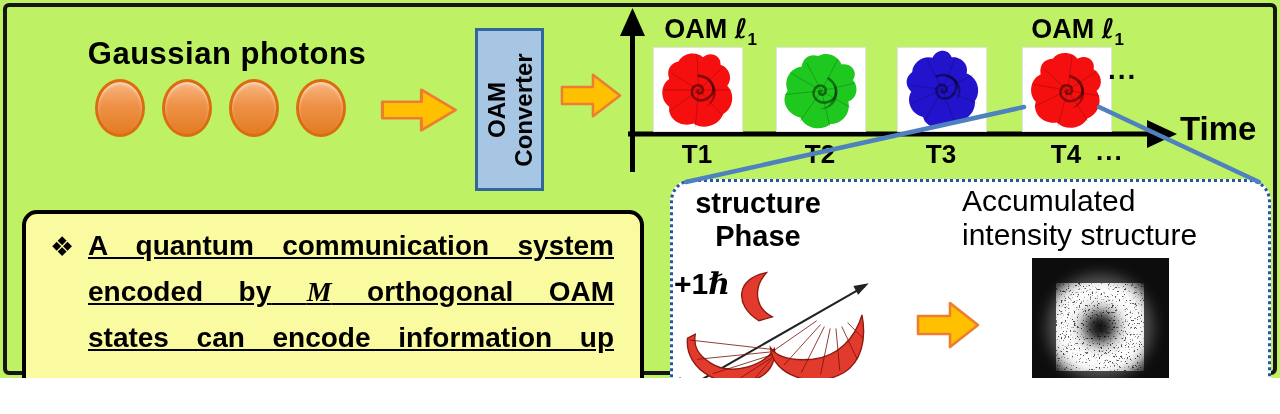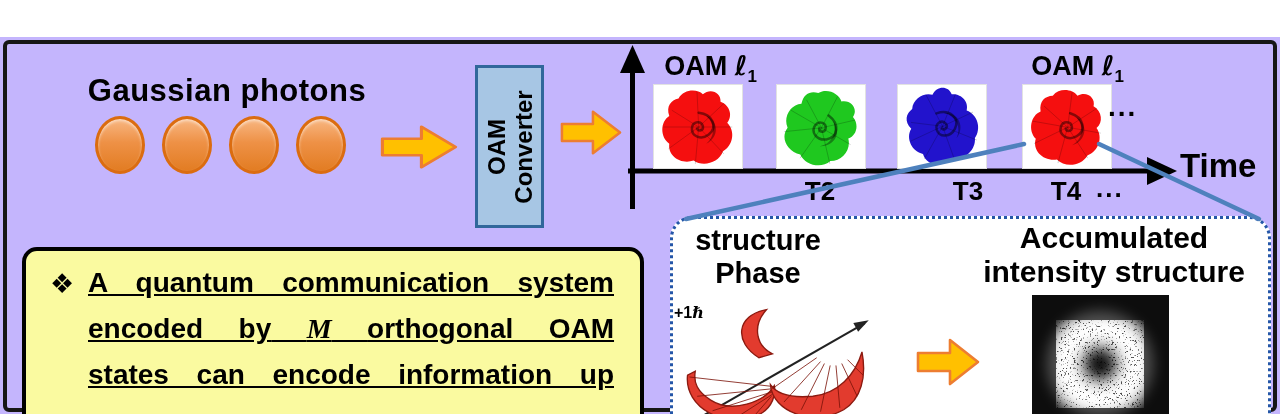--- a/index.html
+++ b/index.html
@@ -1,17 +1,17 @@
 <!DOCTYPE html>
 <html><head>
 <meta charset="utf-8">
 <style>
   html,body{margin:0;padding:0;background:#fff;}
-  .canvas{position:relative;width:1280px;height:378px;background:#c4b5fd;overflow:hidden;
-          font-family:"Liberation Sans","DejaVu Sans",sans-serif;color:#000;margin-top:37px;}
+  .canvas{position:relative;width:1280px;height:378px;background:#bef264;overflow:hidden;
+          font-family:"Liberation Sans","DejaVu Sans",sans-serif;color:#000;}
   .frame{position:absolute;left:3px;top:3px;right:3px;bottom:3px;border:4px solid #161616;border-radius:6px;}
   .abs{position:absolute;}
   
   .src-title{left:58px;top:36px;width:338px;text-align:center;font-size:31px;font-weight:bold;letter-spacing:.5px;}
   .photon{width:44px;height:52px;border-radius:50%;border:3px solid #DB6C10;
           background:linear-gradient(180deg,#F6B077 8%,#EE9146 45%,#E27C22 100%);box-shadow:inset 0 2px 3px rgba(255,255,255,.55);}
   
   .converter{left:475px;top:28px;width:63px;height:157px;background:#A7C6E4;border:3px solid #31679B;
              display:flex;align-items:center;justify-content:center;}
   .converter-text{transform:rotate(-90deg);transform-origin:center;white-space:nowrap;
@@ -29,24 +29,24 @@
   .note{left:22px;top:210px;width:614px;height:189px;background:#FAFAA0;border:4px solid #000;border-radius:15px;}
   .note-bullet{left:24px;top:17px;font-size:27px;font-weight:bold;}
   .note-line{left:62px;width:526px;font-size:28px;font-weight:bold;white-space:nowrap;text-decoration:underline;}
   .note-just{text-align:justify;text-align-last:justify;white-space:normal;}
   .serif-var{font-family:"Liberation Serif","DejaVu Serif",serif;font-style:italic;font-weight:bold;}
   .serif-log{font-family:"Liberation Serif","DejaVu Serif",serif;font-weight:bold;}
   .log-sub{font-size:19px;vertical-align:-6px;font-weight:bold;font-family:"Liberation Serif","DejaVu Serif",serif;}
   
   .inset{left:670px;top:179px;width:595px;height:219px;border:3px dotted #2456A8;border-radius:22px;background:#fff;}
   .phase-title{left:688px;top:187px;width:140px;text-align:center;font-size:29px;font-weight:bold;line-height:33px;}
-  .hbar{left:674px;top:266px;font-size:16px;font-weight:600;}
+  .hbar{left:674px;top:266px;font-size:30px;font-weight:600;}
   .hbar i{font-family:"DejaVu Serif","DejaVu Sans",serif;}
   .corner-mark{left:679px;top:374px;font-size:13px;color:#666;}
-  .accum-title{left:962px;top:184px;width:304px;text-align:center;font-size:30px;font-weight:bold;line-height:34px;white-space:nowrap;}
+  .accum-title{left:962px;top:184px;width:304px;text-align:left;font-size:30px;font-weight:normal;line-height:34px;white-space:nowrap;}
   .speckle-wrap{left:1032px;top:258px;width:137px;height:137px;}
   svg{display:block;}
   .overlay{left:0;top:0;width:1280px;height:414px;pointer-events:none;}
 </style>
 </head>
 <body>
 
 <div class="canvas">
 
   <svg width="0" height="0" style="position:absolute" aria-hidden="true">
@@ -131,22 +131,23 @@
       </svg>
   </div>
   <div class="abs tile" style="left:1022px">
     <svg width="86" height="84" viewBox="0 0 100 100">
       <g transform="rotate(10 50 50)">
           <use href="#oam-swirl" fill="#F50F0F"></use>
         </g>
       </svg>
   </div>
 
+  <div class="abs t-label" style="left:653px">T1</div>
   <div class="abs t-label" style="left:776px">T2</div>
-  <div class="abs t-label" style="left:924px">T3</div>
+  <div class="abs t-label" style="left:897px">T3</div>
   <div class="abs t-label" style="left:1022px">T4</div>
 
   <div class="abs dots-top" style="left: 1108px; top: 54px;">...</div>
   <div class="abs dots-bottom" style="left: 1096px; top: 136px;">...</div>
   <div class="abs time-label" style="left: 1180px; top: 110px;">Time</div>
 
   <div class="abs note">
     <div class="abs note-bullet" style="left: 24px; top: 17px;">❖</div>
     <div class="abs note-line note-just" style="top:16px">A quantum communication system</div>
     <div class="abs note-line note-just" style="top:62px">

